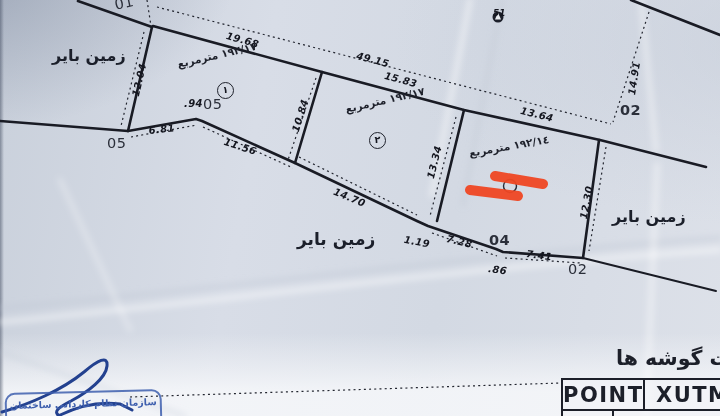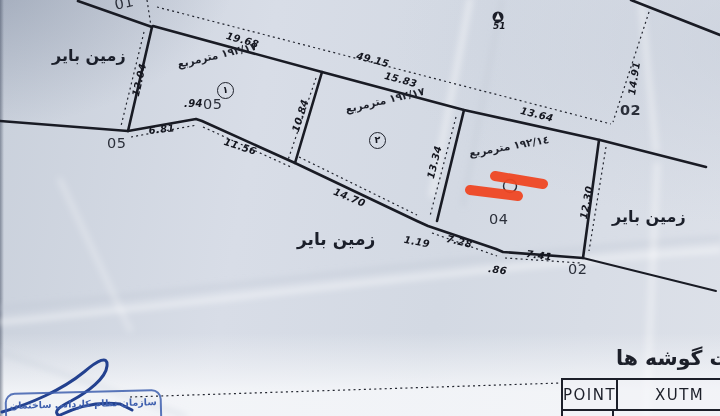--- a/index.html
+++ b/index.html
@@ -23,21 +23,21 @@
   .circ{width:15px;height:15px;border:1.6px solid #1e212b;border-radius:50%;
     text-align:center;line-height:14px;font-size:9.5px;font-weight:700;}
   .bench{font-size:9px;font-weight:700;font-style:italic;}
   .map-title{position:absolute;left:616px;top:346px;font-size:20.5px;font-weight:700;
     color:#1c1f29;white-space:nowrap;}
   .coord-table{position:absolute;left:561px;top:378px;width:178px;height:54px;
     border:2.5px solid #1c1f29;display:flex;flex-direction:column;background:rgba(240,242,246,0.35);}
   .ct-row{display:flex;flex:0 0 29px;border-bottom:2.5px solid #1c1f29;}
   .ct-row:last-child{flex:1 1 auto;border-bottom:none;}
   .ct-cell{display:flex;align-items:center;justify-content:center;
-    font-size:15px;font-weight:400;color:#1c1f29;letter-spacing:1.5px;}
+    font-size:21px;font-weight:700;color:#1c1f29;letter-spacing:1.5px;}
   .ct-point{flex:0 0 49px;border-right:2.5px solid #1c1f29;}
   .ct-xutm{flex:1 1 auto;}
   .stamp{position:absolute;left:5px;top:391px;width:157px;height:40px;
     border:2.5px solid rgba(62,95,174,0.85);border-radius:10px;transform:rotate(-1.5deg);
     color:#3e5fae;font-size:9.5px;font-weight:700;text-align:center;padding-top:5px;
     box-sizing:border-box;letter-spacing:.5px;}
 </style>
 </head>
 <body>
 
@@ -124,32 +124,32 @@
       <div class="lbl dim" style="left: 425px; top: 177px; transform: rotate(-76deg);">13.34</div>
       <div class="lbl dim" style="left: 336px; top: 186px; transform: rotate(22deg);">14.70</div>
       <div class="lbl dim" style="left: 405px; top: 234px; transform: rotate(10deg);">1.19</div>
       <div class="lbl dim" style="left: 448px; top: 233px; transform: rotate(14deg);">7.28</div>
       <div class="lbl dim" style="left: 489px; top: 263px; transform: rotate(8deg);">.86</div>
       <div class="lbl dim" style="left: 527px; top: 248px; transform: rotate(8deg);">7.41</div>
       <div class="lbl dim" style="left: 578px; top: 218px; transform: rotate(-80deg);">12.30</div>
       <div class="lbl pt" style="left: 113px; top: -3px; transform: rotate(-12deg);">01</div>
       <div class="lbl pt" style="left: 620px; top: 102px; font-weight: bold;">02</div>
       <div class="lbl pt" style="left: 568px; top: 261px;">02</div>
-      <div class="lbl pt" style="left: 489px; top: 211px;">04</div>
+      <div class="lbl pt" style="left: 489px; top: 232px; font-weight: bold;">04</div>
       <div class="lbl pt" style="left: 203px; top: 96px; text-align: center;">05</div>
       <div class="lbl pt" style="left: 107px; top: 135px;">05</div>
       <div class="lbl land" dir="rtl" style="left: 52px; top: 46px; font-size: 16px;">زمین بایر</div>
       <div class="lbl land" dir="rtl" style="left: 297px; top: 229px; font-size: 17px;">زمین بایر</div>
       <div class="lbl land" dir="rtl" style="left: 612px; top: 207px; font-size: 16px;">زمین بایر</div>
       <div class="lbl area" dir="rtl" style="left: 176px; top: 58px; transform: rotate(-13deg);">١٩٢/١٧ مترمربع</div>
       <div class="lbl circ" style="left: 217px; top: 82px;">١</div>
       <div class="lbl area" dir="rtl" style="left: 344px; top: 103px; transform: rotate(-13deg);">١٩٢/١٧ مترمربع</div>
       <div class="lbl circ" style="left: 369px; top: 132px;">٢</div>
       <div class="lbl area" dir="rtl" style="left: 468px; top: 147px; transform: rotate(-10deg);">١٩٢/١٤ مترمربع</div>
-      <div class="lbl bench" style="left: 493px; top: 21px;">51</div>
+      <div class="lbl bench" style="left: 493px; top: 8px;">51</div>
     </div>
 
   <div class="map-title">ات گوشه ها</div>
 
   <div class="coord-table">
     <div class="ct-row">
       <div class="ct-cell ct-point">POINT</div>
       <div class="ct-cell ct-xutm">XUTM</div>
     </div>
     <div class="ct-row">

